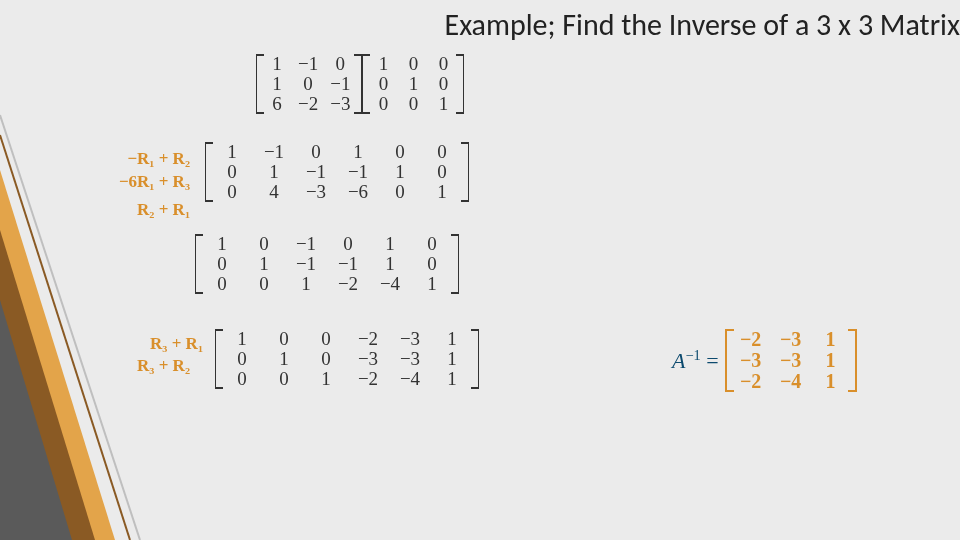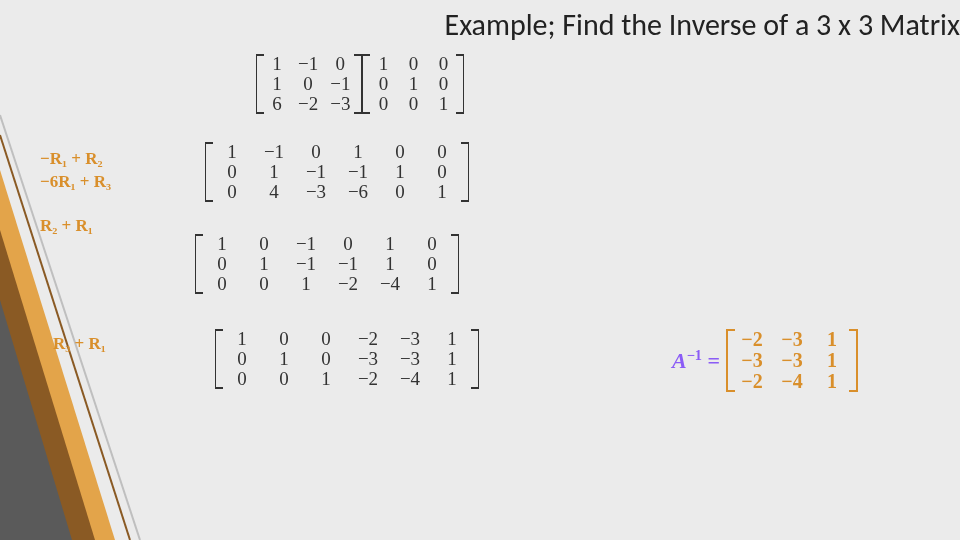--- a/index.html
+++ b/index.html
@@ -67,30 +67,30 @@
   .br.left::after  { left: 0; bottom: 0; }
   .br.right { border-right: 1.6px solid currentColor; }
   .br.right::before { right: 0; top: 0; }
   .br.right::after  { right: 0; bottom: 0; }
   .annot {
     position: absolute;
     font-family: "Cambria Math", "Times New Roman", serif;
     color: #d98f2b;
     font-weight: 700;
     font-size: 17px;
-    text-align: left;
+    text-align: right;
     width: 150px;
   }
   .orange .cell { color: #d98f2b; font-weight: 700; }
   .orange .br { color: #d98f2b; border-width: 2px; }
   .orange .br::before, .orange .br::after { height: 2px; background: #d98f2b; }
   .inv-label {
     font-family: "Cambria Math", "Times New Roman", serif;
-    color: #8b5cf6;
-    font-weight: 700;
+    color: #0c4a6e;
+    font-weight: 400;
     font-size: 22px;
   }
   .inv-label sup { font-size: 0.65em; }
   .m1 { position:absolute; left:256px; top:0; }
   .m2 { position:absolute; left:205px; top:88px; }
   .m3 { position:absolute; left:195px; top:180px; }
   .m4 { position:absolute; left:215px; top:275px; }
   .m5 { position:absolute; left:672px; top:275px; display:flex; align-items:center; gap:6px;}
   .m2 .cell, .m3 .cell, .m4 .cell { min-width: 42px; }
   .m1 .cell { min-width: 30px; }
@@ -145,22 +145,23 @@
           <div class="cell">0</div>
           <div class="cell">0</div>
           <div class="cell">1</div>
         </div>
         <div class="br right"></div>
       </div>
   </div>
 
   <div class="annot" style="left:40px; top:95px;">−R₁ + R₂</div>
   <div class="annot" style="left:40px; top:118px;">−6R₁ + R₃</div>
-  <div class="annot" style="left:40px; top:162px;">R₂ + R₁</div>
+  <div class="annot" style="left:40px; top:146px;">R₂ + R₁</div>
   <div class="annot" style="left:53px; top:280px;">R₃ + R₁</div>
+  <div class="annot" style="left:40px; top:302px;">R₃ + R₂</div>
 
   <div class="m2">
       <div class="mat" id="mat2">
         <div class="br left"></div>
         <div class="col">
           <div class="cell">1</div>
           <div class="cell">0</div>
           <div class="cell">0</div>
         </div>
         <div class="col">

